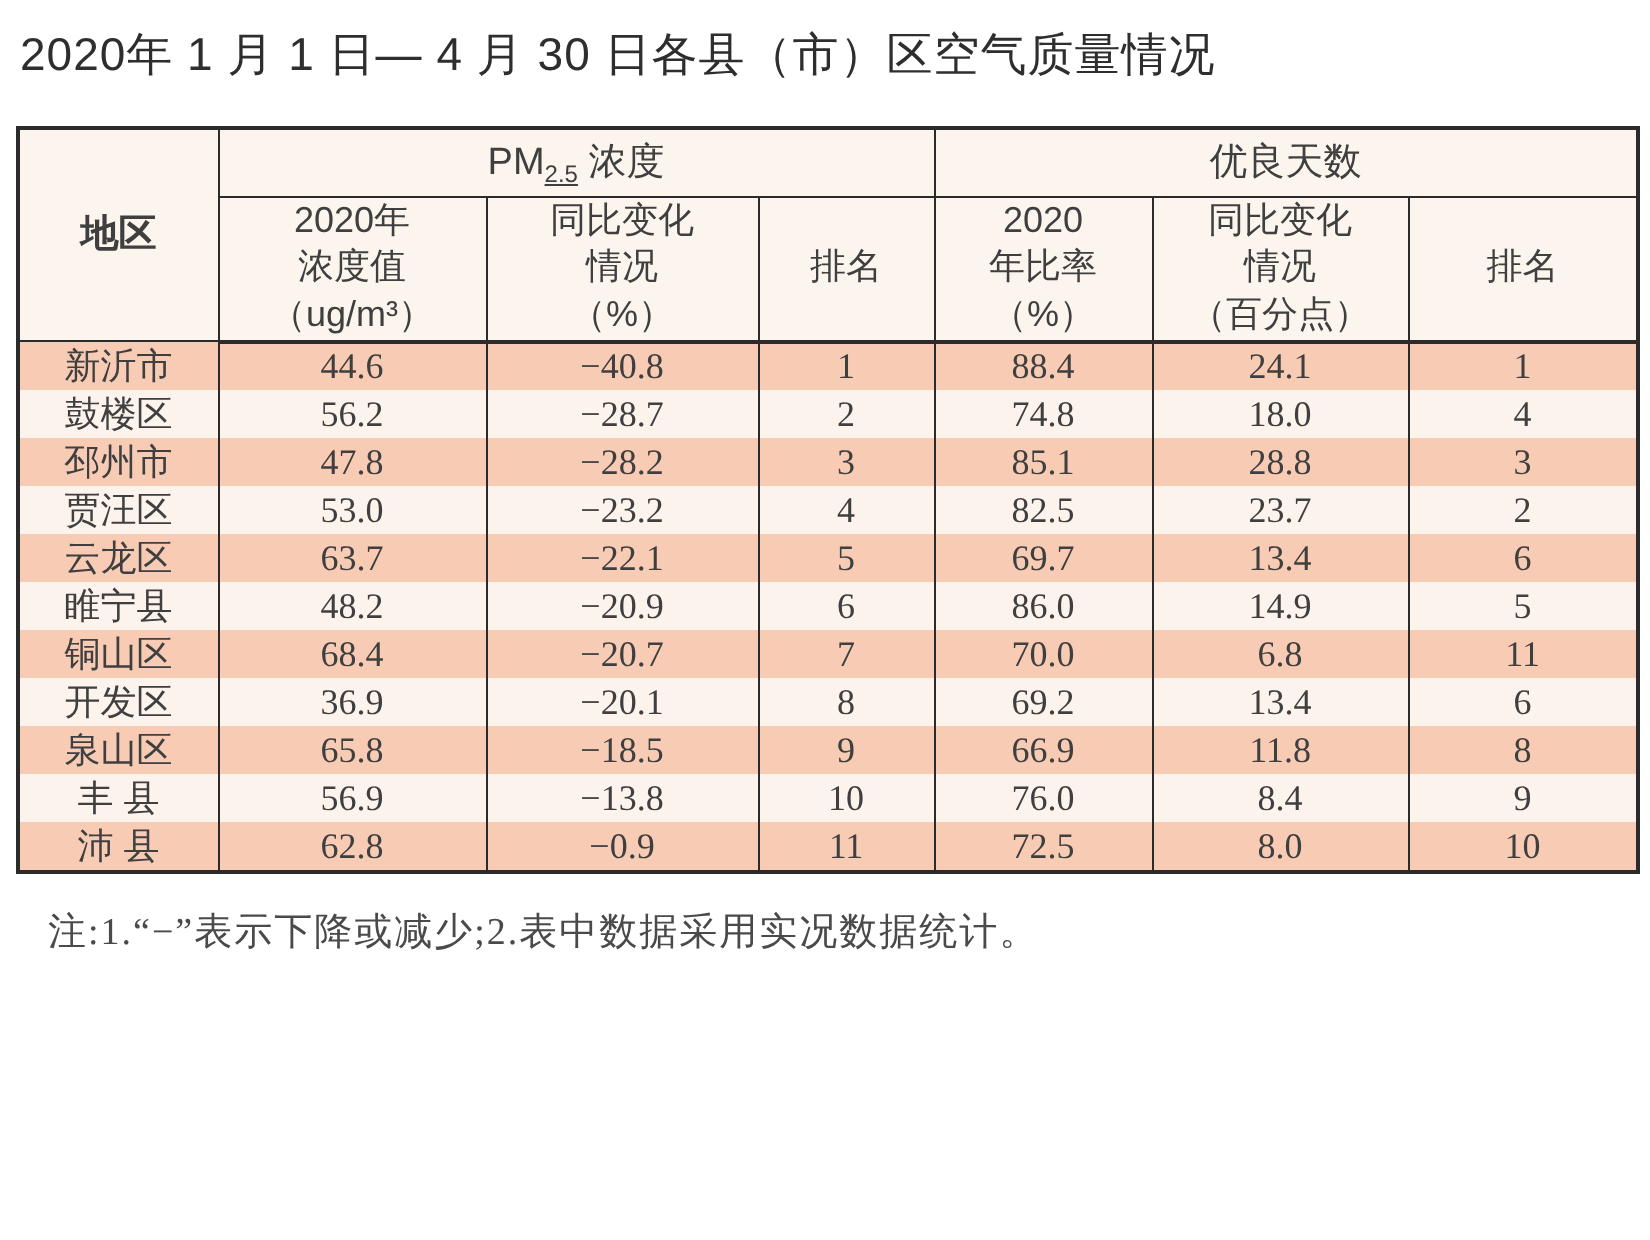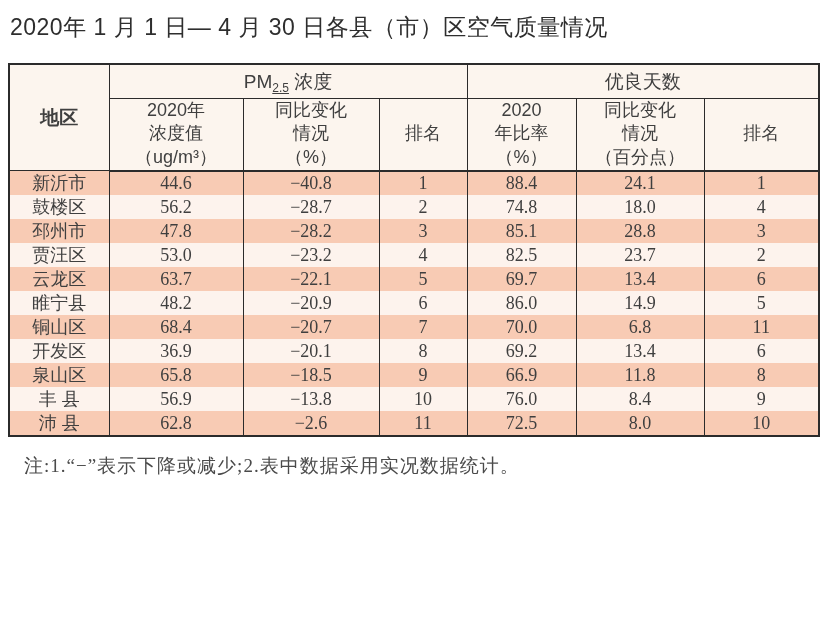--- a/index.html
+++ b/index.html
@@ -202,21 +202,21 @@
           <td>56.9</td>
           <td>−13.8</td>
           <td>10</td>
           <td>76.0</td>
           <td>8.4</td>
           <td>9</td>
         </tr>
         <tr>
           <td class="region">沛 县</td>
           <td>62.8</td>
-          <td>−2.6</td>
+          <td>−0.9</td>
           <td>11</td>
           <td>72.5</td>
           <td>8.0</td>
           <td>10</td>
         </tr>
       </tbody>
   </table>
 
   <p class="note">注:1.“−”表示下降或减少;2.表中数据采用实况数据统计。</p>
 

